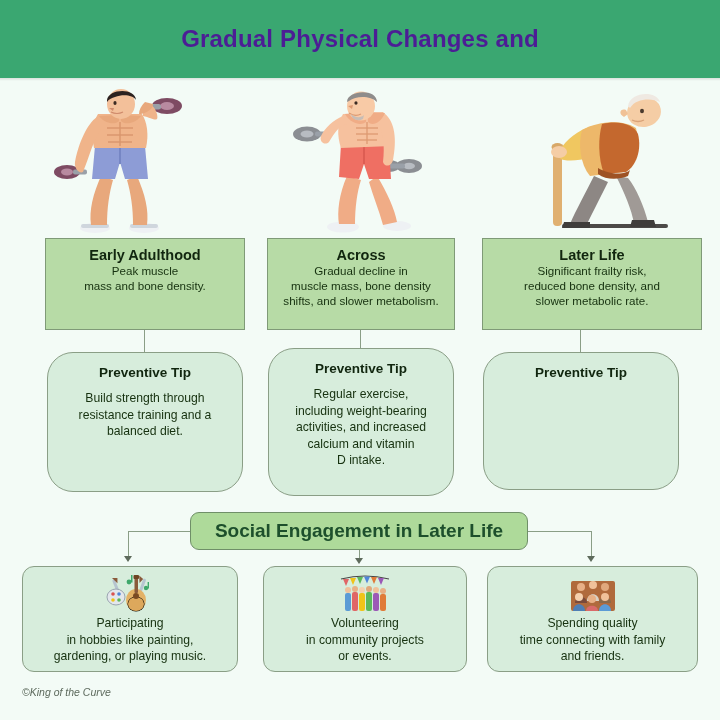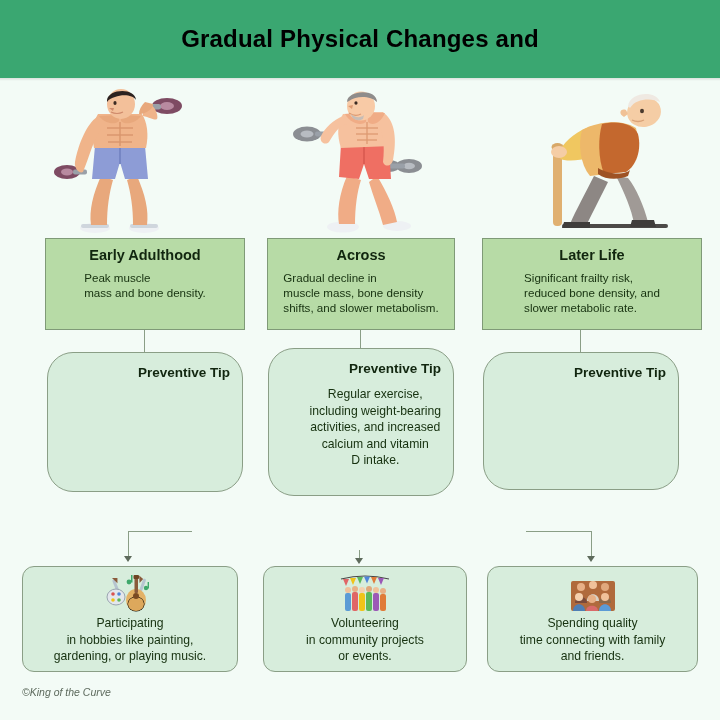--- a/index.html
+++ b/index.html
@@ -17,21 +17,21 @@
   }
 
   
   .header{
     position:absolute;left:0;top:0;width:720px;height:78px;
     background:#3aa771;
     display:flex;flex-direction:column;align-items:center;justify-content:center;
     box-sizing:border-box;
   }
   .header .line{
-    color:#000000;
+    color:#4c1d95;
     font-size:24px;
     font-weight:600;
     line-height:30px;
     letter-spacing:.2px;
     text-align:center;
   }
   .header-shadow{
     position:absolute;left:0;top:78px;width:720px;height:3px;
     background:linear-gradient(to bottom, rgba(0,0,0,.10), rgba(0,0,0,0));
   }
@@ -50,40 +50,40 @@
   }
   .stage{
     position:absolute;top:0;height:92px;
     background:#b7dba6;
     border:1px solid #7f9a77;
     box-sizing:border-box;
     display:flex;flex-direction:column;align-items:center;
     padding:8px 10px 6px;
   }
   .stage .title{
-    font-size:14.5px;font-weight:700;color:#11260f;margin-bottom:7px;
+    font-size:14.5px;font-weight:700;color:#11260f;
   }
   .stage .body{
-    font-size:11.6px;line-height:15px;color:#16310f;text-align:left;
+    font-size:11.6px;line-height:15px;color:#16310f;text-align:center;
   }
   .s1{left:45px;width:200px;}
   .s2{left:267px;width:188px;}
   .s3{left:482px;width:220px;}
 
   
   .vline{position:absolute;width:1px;background:#8a9e86;}
 
   
   .tip{
     position:absolute;
     background:#d7eddc;
     border:1px solid #8a9e86;
     border-radius:26px;
     box-sizing:border-box;
-    display:flex;flex-direction:column;align-items:flex-end;
+    display:flex;flex-direction:column;align-items:center;
     padding:12px 12px 10px;
   }
   .tip .title{
     font-size:13.5px;font-weight:700;color:#11260f;margin-bottom:10px;
   }
   .tip .body{
     font-size:12.2px;line-height:16.5px;color:#16310f;text-align:center;
   }
   .t1{left:47px;top:352px;width:196px;height:140px;}
   .t2{left:268px;top:348px;width:186px;height:148px;}
@@ -289,38 +289,42 @@
       <div class="body">Significant frailty risk,<br>reduced bone density, and<br>slower metabolic rate.</div>
     </div>
   </div>
 
   <div class="vline" style="left:144px;top:330px;height:23px;"></div>
   <div class="vline" style="left:360px;top:330px;height:19px;"></div>
   <div class="vline" style="left:580px;top:330px;height:23px;"></div>
 
   <div class="tip t1">
     <div class="title">Preventive Tip</div>
+    <div class="body">Build strength through<br>resistance training and a<br>balanced diet.</div>
   </div>
   <div class="tip t2">
     <div class="title">Preventive Tip</div>
     <div class="body">Regular exercise,<br>including weight-bearing<br>activities, and increased<br>calcium and vitamin<br>D intake.</div>
   </div>
   <div class="tip t3">
     <div class="title">Preventive Tip</div>
   </div>
 
   <div class="hline" style="left:128px;top:531px;width:64px;"></div>
   <div class="hline" style="left:526px;top:531px;width:66px;"></div>
   <div class="vline" style="left:128px;top:531px;height:26px;"></div>
   <div class="vline" style="left:591px;top:531px;height:26px;"></div>
   <div class="vline" style="left:359px;top:550px;height:10px;"></div>
   <div class="arrow-down" style="left:124px;top:556px;"></div>
   <div class="arrow-down" style="left:355px;top:558px;"></div>
   <div class="arrow-down" style="left:587px;top:556px;"></div>
 
+  <div class="banner">
+    <span>Social Engagement in Later Life</span>
+  </div>
 
   <div class="bcard b1">
     <div class="ico">
       <svg width="56" height="40" viewBox="0 0 56 40">
 
         <rect x="14" y="6" width="3" height="22" rx="1.5" fill="#b6c4cf" transform="rotate(-22 15 17)"></rect>
         <path d="M11 4 L16 6 L14 11 Z" fill="#8a5a3b" transform="rotate(-22 13 7)"></path>
         <rect x="38" y="5" width="3" height="20" rx="1.5" fill="#b6c4cf" transform="rotate(20 39 15)"></rect>
         <path d="M36 3 L41 5 L39 10 Z" fill="#8a5a3b" transform="rotate(20 38 6)"></path>
 

